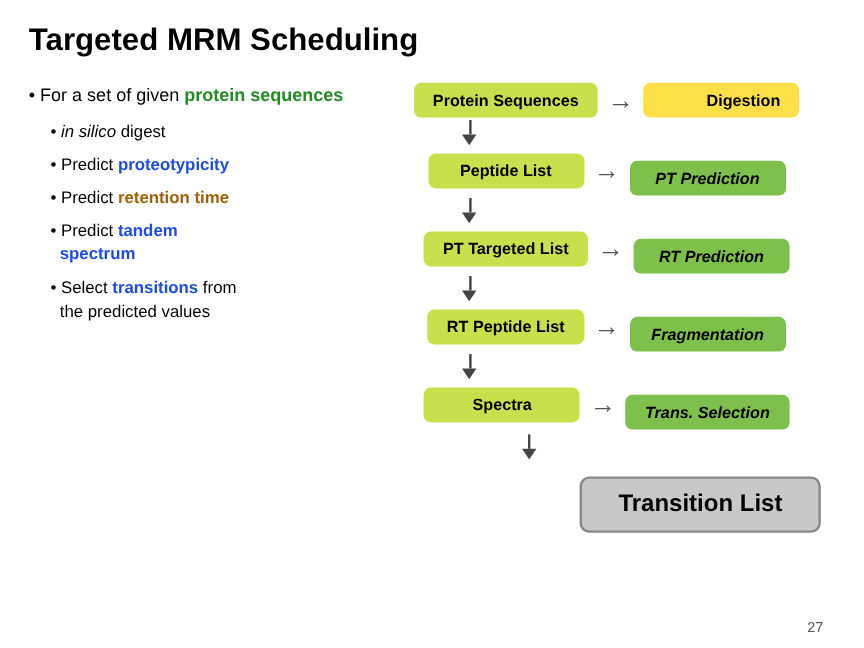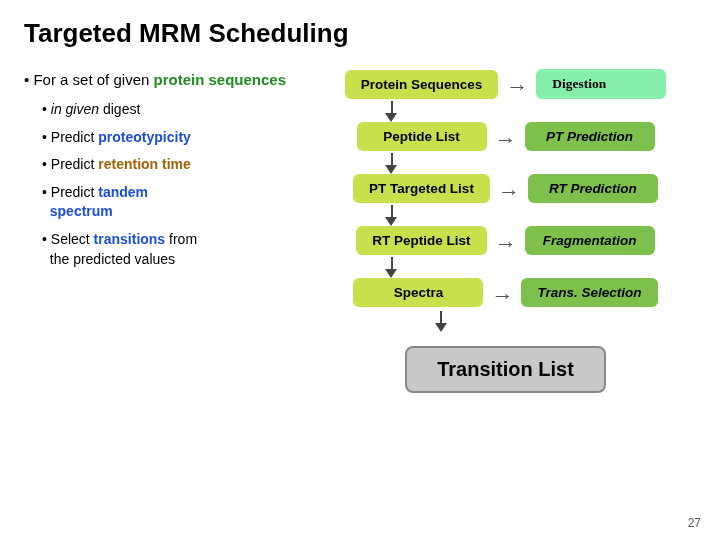--- a/index.html
+++ b/index.html
@@ -73,29 +73,28 @@
     }
 
     .flow-row {
       display: flex;
       align-items: center;
       margin-bottom: 2px;
       gap: 6px;
     }
 
     .box-green {
-      background: #86efac;
+      background: #fde047;
       color: #000;
       font-weight: bold;
       font-size: 13.5px;
       padding: 7px 16px;
       border-radius: 6px;
-      text-align: left;
+      text-align: right;
       min-width: 130px;
-      font-family: Liberation Serif, serif;
     }
 
     .box-lime {
       background: #C8E04B;
       color: #000;
       font-weight: bold;
       font-size: 13.5px;
       padding: 7px 16px;
       border-radius: 6px;
       text-align: center;
@@ -105,20 +104,21 @@
     .box-italic-green {
       background: #7DC04B;
       color: #000;
       font-style: italic;
       font-weight: bold;
       font-size: 13.5px;
       padding: 7px 16px;
       border-radius: 6px;
       text-align: center;
       min-width: 130px;
+      margin-top: 13px;
     }
 
     .arrow-right {
       font-size: 22px;
       color: #555;
       line-height: 1;
       margin: 0 2px;
     }
 
     .transition-list-box {
@@ -129,21 +129,21 @@
       font-size: 20px;
       font-weight: bold;
       color: #000;
       text-align: center;
       margin-top: 8px;
     }
 
     .slide-number {
       position: absolute;
       bottom: 10px;
-      right: 19px;
+      right: 34px;
       font-size: 12px;
       color: #555;
     }
 
     .connector-line {
       width: 2px;
       height: 12px;
       background: #444;
       margin-left: 64px;
     }
@@ -154,38 +154,38 @@
       border-left: 6px solid transparent;
       border-right: 6px solid transparent;
       border-top: 9px solid #444;
       margin-left: 58px;
     }
 
     .transition-section {
       margin-top: 6px;
       display: flex;
       flex-direction: column;
-      align-items: center;
+      align-items: flex-end;
       width: 100%;
     }
   </style>
 </head>
 <body>
 
 <div class="page">
   <h1 class="title">Targeted MRM Scheduling</h1>
 
   <div class="content">
 
     <div class="left-panel">
       <div class="bullet-main">
         • For a set of given <span class="highlight-green">protein sequences</span>
       </div>
       <div class="sub-bullet">
-        • <span class="italic">in given</span> digest
+        • <span class="italic">in silico</span> digest
       </div>
       <div class="sub-bullet">
         • Predict <span class="highlight-green">proteotypicity</span>
       </div>
       <div class="sub-bullet">
         • Predict <span class="highlight-red">retention time</span>
       </div>
       <div class="sub-bullet">
         • Predict <span class="highlight-green">tandem<br>&nbsp;&nbsp;spectrum</span>
       </div>

